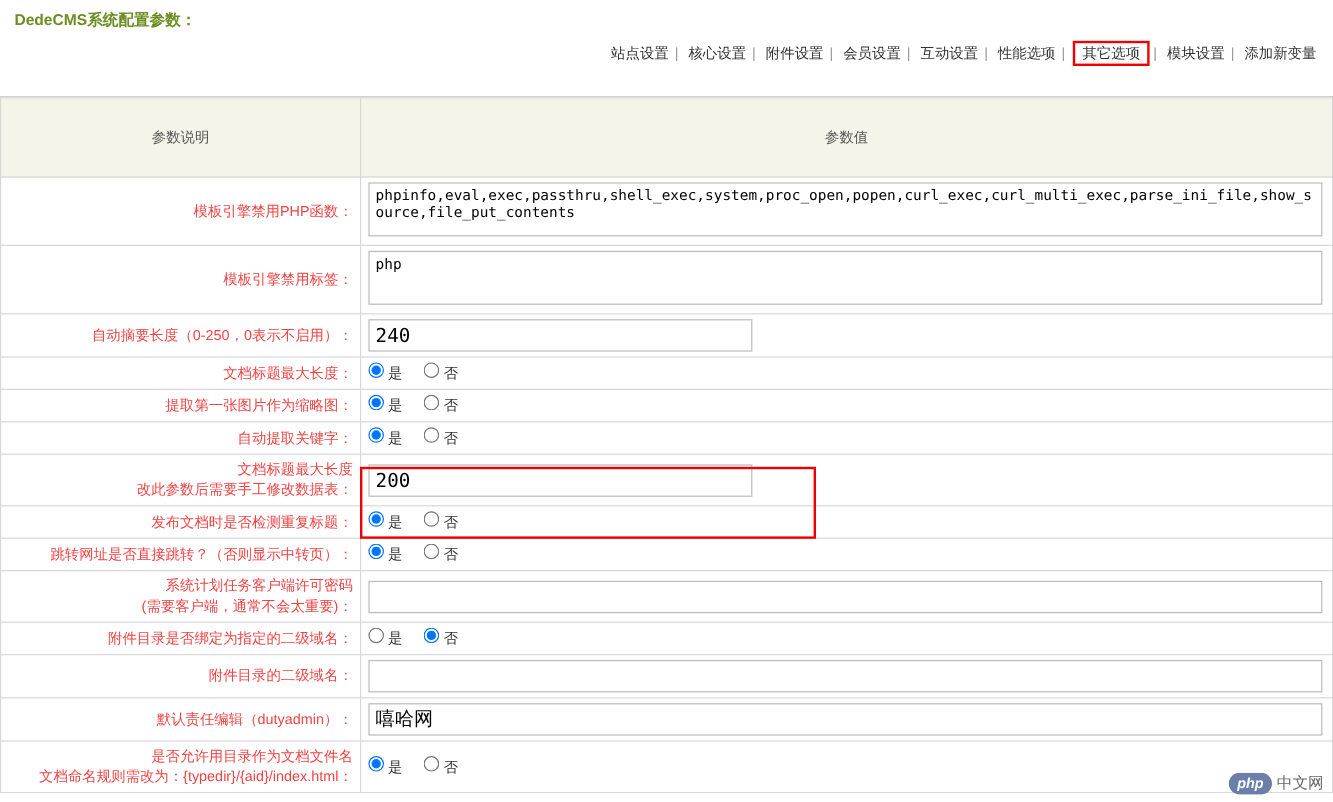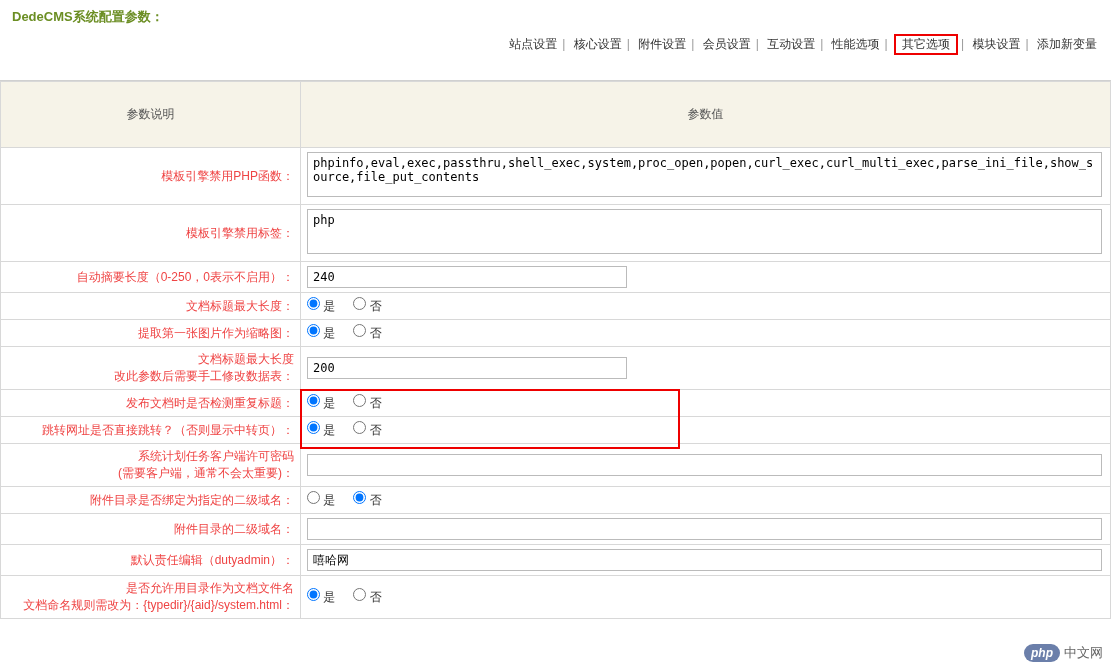--- a/index.html
+++ b/index.html
@@ -19,21 +19,21 @@
     table.cfg { width: 100%; border-collapse: collapse; table-layout: fixed; }
     table.cfg th { background: #f6f3e8; font-weight: normal; color: #555; padding: 24px 6px; border: 1px solid #d8d8d8; font-size: 12px; }
     table.cfg td { border: 1px solid #d8d8d8; padding: 4px 6px; vertical-align: middle; }
     table.cfg td.label { text-align: right; color: #ef4444; width: 300px; }
     table.cfg td.value { text-align: left; }
     table.cfg tr.tall td { height: 50px; }
     
     col.col-label { width: 300px; }
     col.col-value { }
     
-    input[type=text] { border: 1px solid #bbb; padding: 3px 5px; font-size: 12px; font-family: monospace, Arial; }
+    input[type=text] { border: 1px solid #bbb; padding: 3px 5px; font-size: 16px; font-family: monospace, Arial; }
     input.wide { width: 795px; }
     input.mid { width: 320px; }
     textarea { border: 1px solid #bbb; padding: 3px 5px; font-size: 12px; font-family: monospace, Arial; resize: none; width: 795px; height: 45px; }
     
     .radio-group { display: inline-flex; align-items: center; gap: 4px; }
     .radio-group label { margin-right: 14px; }
     
     .red-box { position: absolute; border: 2px solid #e00; pointer-events: none; }
     .box-wrap { position: relative; }
     
@@ -104,20 +104,29 @@
   <tr>
     <td class="label">提取第一张图片作为缩略图：</td>
     <td class="value">
       <span class="radio-group">
         <label><input type="radio" name="r3" checked="" style=""> <span>是</span></label>
         <label><input type="radio" name="r3" style=""> <span>否</span></label>
       </span>
     </td>
   </tr>
 
+  <tr>
+    <td class="label">自动提取关键字：</td>
+    <td class="value">
+      <span class="radio-group">
+        <label><input type="radio" name="r4" checked="" style=""> <span>是</span></label>
+        <label><input type="radio" name="r4" style=""> <span>否</span></label>
+      </span>
+    </td>
+  </tr>
 
   <tr>
     <td class="label">
       <span>文档标题最大长度</span><br>
       <span>改此参数后需要手工修改数据表：</span>
     </td>
     <td class="value"><input type="text" class="mid" value="200" style=""></td>
   </tr>
 
   <tr>
@@ -164,21 +173,21 @@
   </tr>
 
   <tr>
     <td class="label">默认责任编辑（dutyadmin）：</td>
     <td class="value"><input type="text" class="wide" value="嘻哈网" style=""></td>
   </tr>
 
   <tr>
     <td class="label">
       <span>是否允许用目录作为文档文件名</span><br>
-      <span>文档命名规则需改为：{typedir}/{aid}/system.html：</span>
+      <span>文档命名规则需改为：{typedir}/{aid}/index.html：</span>
     </td>
     <td class="value">
       <span class="radio-group">
         <label><input type="radio" name="r8" checked="" style=""> <span>是</span></label>
         <label><input type="radio" name="r8" style=""> <span>否</span></label>
       </span>
     </td>
   </tr>
 
 </tbody>

